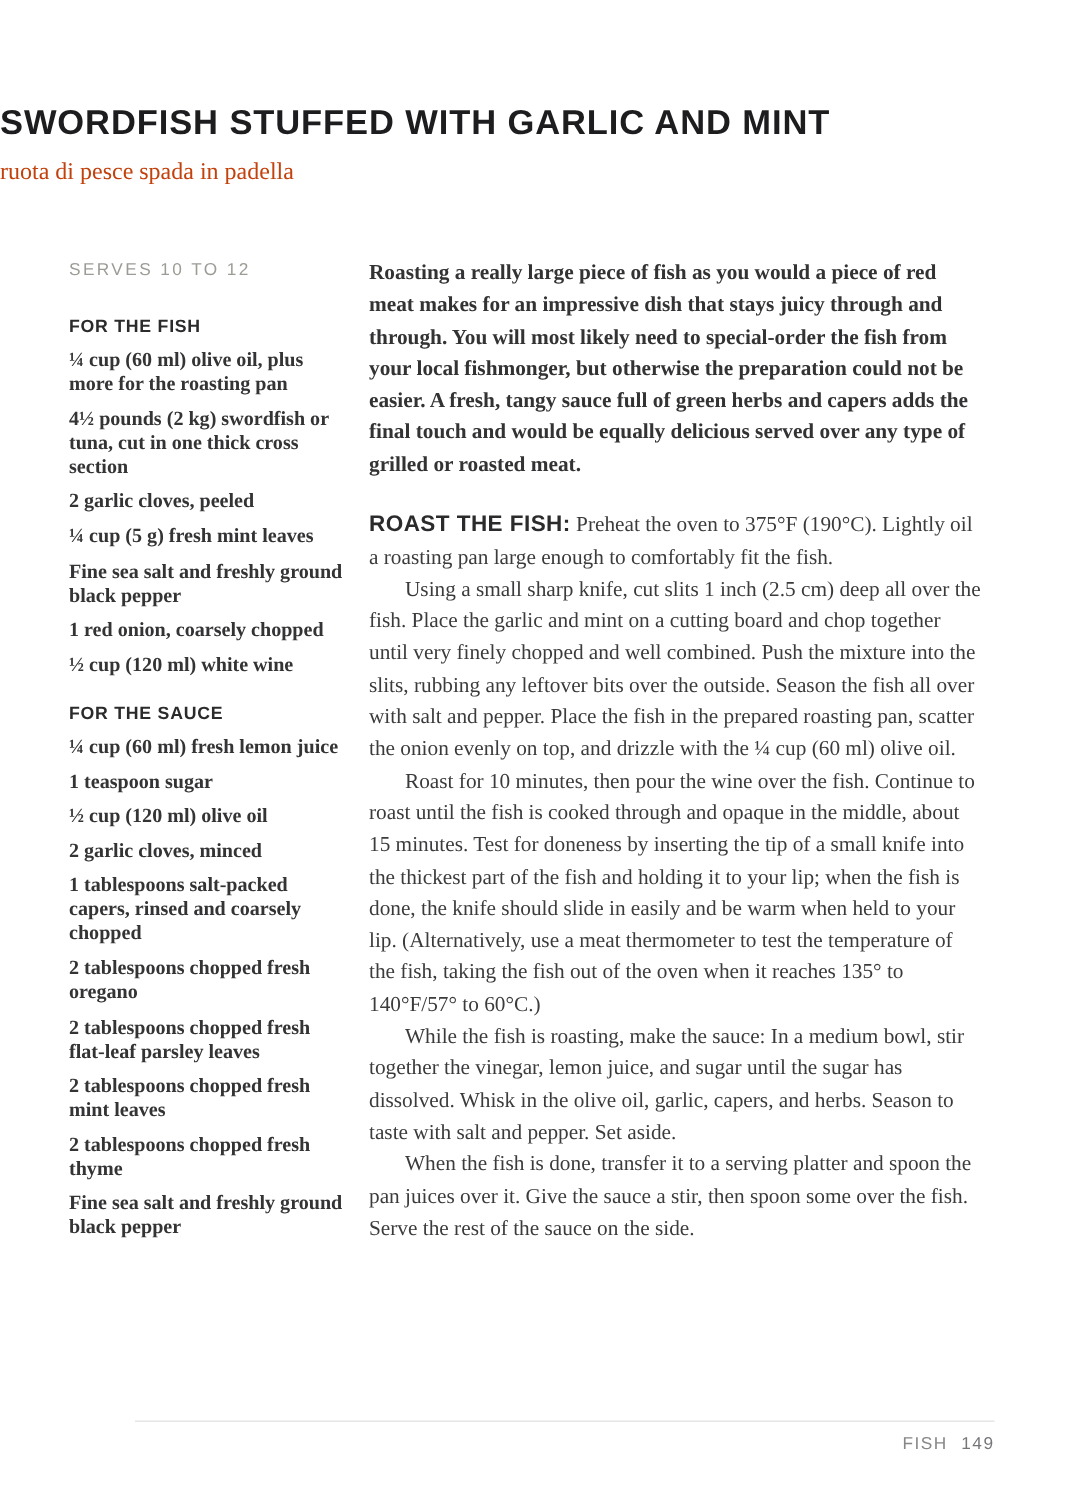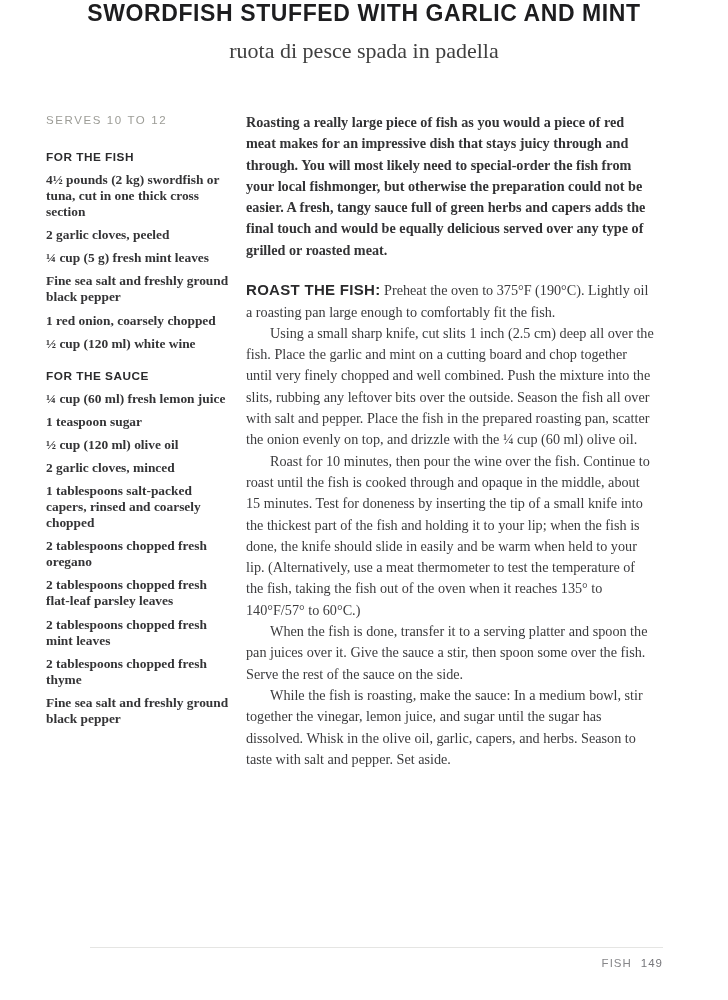--- a/index.html
+++ b/index.html
@@ -7,33 +7,33 @@
     position: relative;
     width: 728px;
     height: 1000px;
     margin: 0 auto;
     background: #ffffff;
     box-shadow: 0 0 6px rgba(0,0,0,0.08);
     font-family: "Liberation Serif", serif;
     overflow: hidden;
     box-sizing: border-box;
   }
-  .header { text-align: center; }
+  .header { padding-top: 68px; }
   .title {
     font-family: "Liberation Sans", sans-serif;
     font-weight: 700;
     font-size: 23px;
     letter-spacing: 0.6px;
     color: #1d1d1f;
     margin: 0;
   }
   .subtitle {
-    font-size: 22px;
+    font-size: 16px;
     font-weight: 400;
-    color: #404040;
+    color: #c2410c;
     margin: 11px 0 0 0;
   }
   .content {
     display: flex;
     margin-top: 48px;
     padding-left: 46px;
     padding-right: 73px;
   }
   .sidebar { width: 200px; flex-shrink: 0; box-sizing: border-box; padding-right: 14px; }
   .serves {
@@ -111,20 +111,21 @@
 
     <div class="sidebar">
       <div class="serves">SERVES 10 TO 12</div>
 
       <div>
 
           <section class="ing-section">
             <h3 class="ing-heading">FOR THE FISH</h3>
             <div>
 
+                <p class="ing">¼ cup (60 ml) olive oil, plus more for the roasting pan</p>
 
                 <p class="ing">4½ pounds (2 kg) swordfish or tuna, cut in one thick cross section</p>
 
                 <p class="ing">2 garlic cloves, peeled</p>
 
                 <p class="ing">¼ cup (5 g) fresh mint leaves</p>
 
                 <p class="ing">Fine sea salt and freshly ground black pepper</p>
 
                 <p class="ing">1 red onion, coarsely chopped</p>
@@ -167,23 +168,23 @@
       <p class="headnote">Roasting a really large piece of fish as you would a piece of red meat makes for an impressive dish that stays juicy through and through. You will most likely need to special-order the fish from your local fishmonger, but otherwise the preparation could not be easier. A fresh, tangy sauce full of green herbs and capers adds the final touch and would be equally delicious served over any type of grilled or roasted meat.</p>
 
       <p class="body-p"><span class="leadin">ROAST THE FISH:</span><span> Preheat the oven to 375°F (190°C). Lightly oil a roasting pan large enough to comfortably fit the fish.</span></p>
 
       <div>
 
           <p class="body-p indent">Using a small sharp knife, cut slits 1 inch (2.5 cm) deep all over the fish. Place the garlic and mint on a cutting board and chop together until very finely chopped and well combined. Push the mixture into the slits, rubbing any leftover bits over the outside. Season the fish all over with salt and pepper. Place the fish in the prepared roasting pan, scatter the onion evenly on top, and drizzle with the ¼ cup (60 ml) olive oil.</p>
 
           <p class="body-p indent">Roast for 10 minutes, then pour the wine over the fish. Continue to roast until the fish is cooked through and opaque in the middle, about 15 minutes. Test for doneness by inserting the tip of a small knife into the thickest part of the fish and holding it to your lip; when the fish is done, the knife should slide in easily and be warm when held to your lip. (Alternatively, use a meat thermometer to test the temperature of the fish, taking the fish out of the oven when it reaches 135° to 140°F/57° to 60°C.)</p>
 
+          <p class="body-p indent">While the fish is roasting, make the sauce: In a medium bowl, stir together the vinegar, lemon juice, and sugar until the sugar has dissolved. Whisk in the olive oil, garlic, capers, and herbs. Season to taste with salt and pepper. Set aside.</p>
+
           <p class="body-p indent">When the fish is done, transfer it to a serving platter and spoon the pan juices over it. Give the sauce a stir, then spoon some over the fish. Serve the rest of the sauce on the side.</p>
-
-          <p class="body-p indent">While the fish is roasting, make the sauce: In a medium bowl, stir together the vinegar, lemon juice, and sugar until the sugar has dissolved. Whisk in the olive oil, garlic, capers, and herbs. Season to taste with salt and pepper. Set aside.</p>
         </div>
     </div>
 
   </div>
 
   <div class="footer">
     <span>FISH</span><span class="pagenum">149</span>
   </div>
 
 </div>

